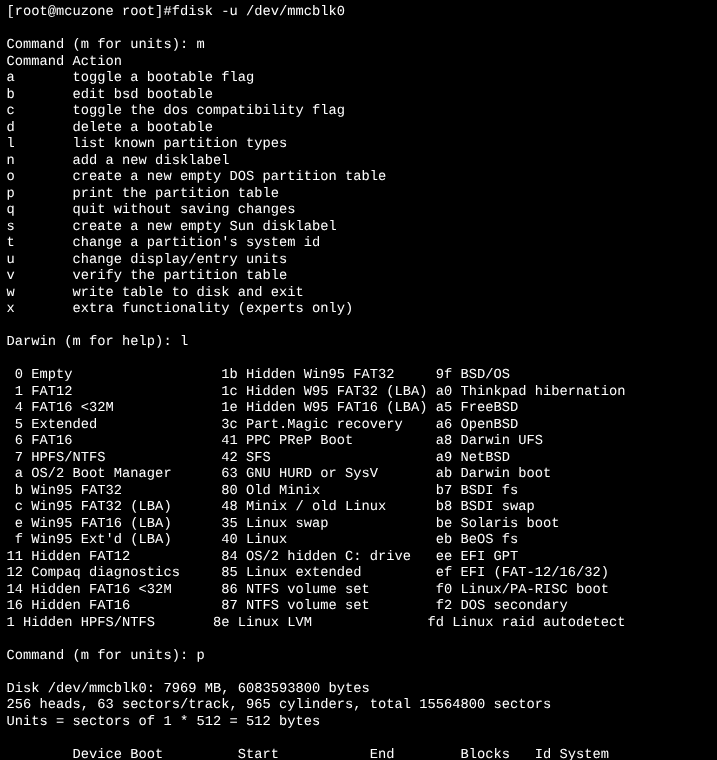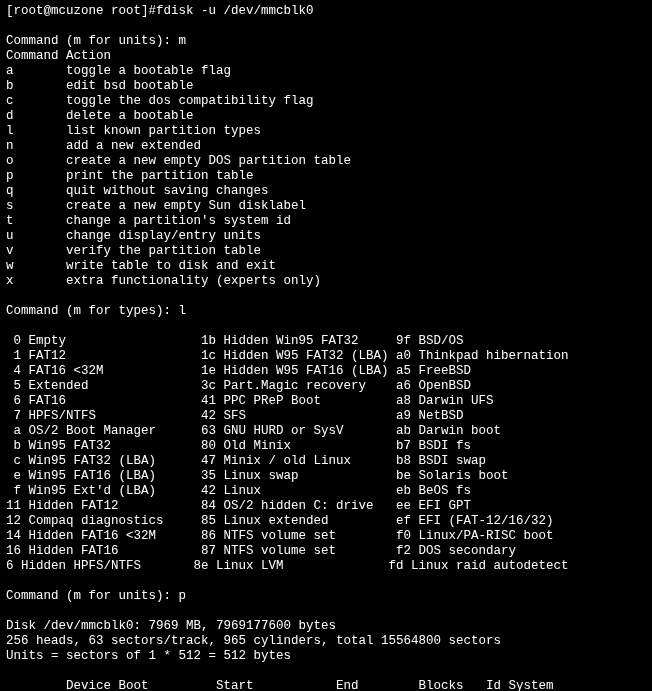--- a/index.html
+++ b/index.html
@@ -24,53 +24,53 @@
 
 <pre><span>[root@mcuzone root]#fdisk -u /dev/mmcblk0</span>
 <span></span>
 <span>Command (m for units): m</span>
 <span>Command Action</span>
 <span>a       toggle a bootable flag</span>
 <span>b       edit bsd bootable</span>
 <span>c       toggle the dos compatibility flag</span>
 <span>d       delete a bootable</span>
 <span>l       list known partition types</span>
-<span>n       add a new extended</span>
+<span>n       add a new disklabel</span>
 <span>o       create a new empty DOS partition table</span>
 <span>p       print the partition table</span>
 <span>q       quit without saving changes</span>
 <span>s       create a new empty Sun disklabel</span>
 <span>t       change a partition's system id</span>
 <span>u       change display/entry units</span>
 <span>v       verify the partition table</span>
 <span>w       write table to disk and exit</span>
 <span>x       extra functionality (experts only)</span>
 <span></span>
-<span>Command (m for types): l</span>
+<span>Darwin (m for help): l</span>
 <span></span>
 <span> 0 Empty                  1b Hidden Win95 FAT32     9f BSD/OS</span>
 <span> 1 FAT12                  1c Hidden W95 FAT32 (LBA) a0 Thinkpad hibernation</span>
 <span> 4 FAT16 &lt;32M             1e Hidden W95 FAT16 (LBA) a5 FreeBSD</span>
 <span> 5 Extended               3c Part.Magic recovery    a6 OpenBSD</span>
 <span> 6 FAT16                  41 PPC PReP Boot          a8 Darwin UFS</span>
 <span> 7 HPFS/NTFS              42 SFS                    a9 NetBSD</span>
 <span> a OS/2 Boot Manager      63 GNU HURD or SysV       ab Darwin boot</span>
 <span> b Win95 FAT32            80 Old Minix              b7 BSDI fs</span>
-<span> c Win95 FAT32 (LBA)      47 Minix / old Linux      b8 BSDI swap</span>
+<span> c Win95 FAT32 (LBA)      48 Minix / old Linux      b8 BSDI swap</span>
 <span> e Win95 FAT16 (LBA)      35 Linux swap             be Solaris boot</span>
-<span> f Win95 Ext'd (LBA)      42 Linux                  eb BeOS fs</span>
+<span> f Win95 Ext'd (LBA)      40 Linux                  eb BeOS fs</span>
 <span>11 Hidden FAT12           84 OS/2 hidden C: drive   ee EFI GPT</span>
 <span>12 Compaq diagnostics     85 Linux extended         ef EFI (FAT-12/16/32)</span>
 <span>14 Hidden FAT16 &lt;32M      86 NTFS volume set        f0 Linux/PA-RISC boot</span>
 <span>16 Hidden FAT16           87 NTFS volume set        f2 DOS secondary</span>
-<span>6 Hidden HPFS/NTFS       8e Linux LVM              fd Linux raid autodetect</span>
+<span>1 Hidden HPFS/NTFS       8e Linux LVM              fd Linux raid autodetect</span>
 <span></span>
 <span>Command (m for units): p</span>
 <span></span>
-<span>Disk /dev/mmcblk0: 7969 MB, 7969177600 bytes</span>
+<span>Disk /dev/mmcblk0: 7969 MB, 6083593800 bytes</span>
 <span>256 heads, 63 sectors/track, 965 cylinders, total 15564800 sectors</span>
 <span>Units = sectors of 1 * 512 = 512 bytes</span>
 <span></span>
 <span>        Device Boot         Start           End        Blocks   Id System</span>
 
 
 
 
 
 <span></span>

